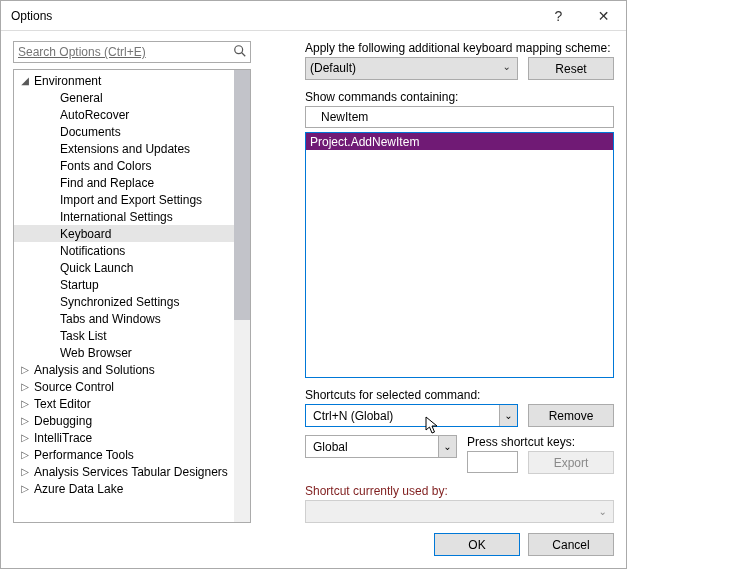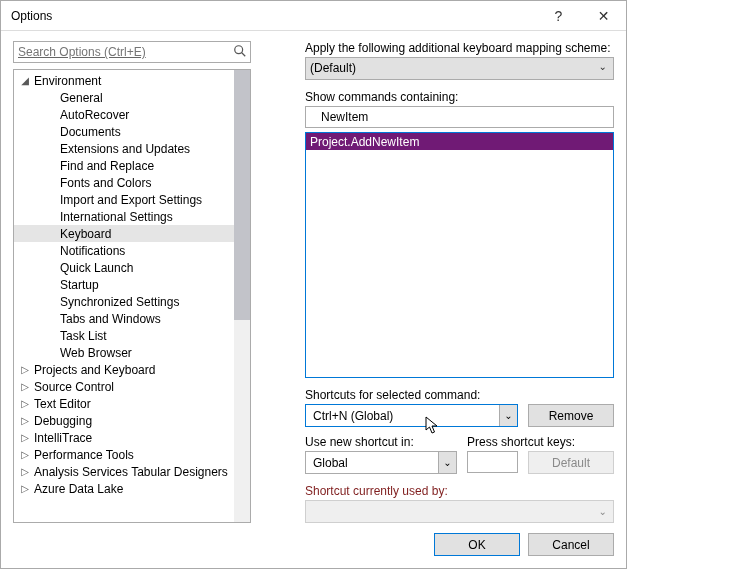--- a/index.html
+++ b/index.html
@@ -91,28 +91,28 @@
             <div class="node d2">
               <span class="tw"></span>
               <span class="lbl">Documents</span>
             </div>
             <div class="node d2">
               <span class="tw"></span>
               <span class="lbl">Extensions and Updates</span>
             </div>
             <div class="node d2">
               <span class="tw"></span>
+              <span class="lbl">Fonts and Colors</span>
+            </div>
+            <div class="node d2">
+              <span class="tw"></span>
               <span class="lbl">Find and Replace</span>
             </div>
             <div class="node d2">
               <span class="tw"></span>
-              <span class="lbl">Fonts and Colors</span>
-            </div>
-            <div class="node d2">
-              <span class="tw"></span>
               <span class="lbl">Import and Export Settings</span>
             </div>
             <div class="node d2">
               <span class="tw"></span>
               <span class="lbl">International Settings</span>
             </div>
             <div class="node d2 sel">
               <span class="tw"></span>
               <span class="lbl">Keyboard</span>
             </div>
@@ -139,21 +139,21 @@
             <div class="node d2">
               <span class="tw"></span>
               <span class="lbl">Task List</span>
             </div>
             <div class="node d2">
               <span class="tw"></span>
               <span class="lbl">Web Browser</span>
             </div>
             <div class="node d1">
               <span class="tw">▷</span>
-              <span class="lbl">Projects and Keyboard</span>
+              <span class="lbl">Analysis and Solutions</span>
             </div>
             <div class="node d1">
               <span class="tw">▷</span>
               <span class="lbl">Source Control</span>
             </div>
             <div class="node d1">
               <span class="tw">▷</span>
               <span class="lbl">Text Editor</span>
             </div>
             <div class="node d1">
@@ -183,20 +183,21 @@
       </div>
     </div>
 
     <div class="right">
       <div class="row-lbl">Apply the following additional keyboard mapping scheme:</div>
       <div class="hrow">
         <div class="sel-box">
           <span>(Default)</span>
           <span class="sel-caret">⌄</span>
         </div>
+        <div class="btn">Reset</div>
       </div>
 
       <div class="row-lbl">Show commands containing:</div>
       <input class="text-in" style="margin-bottom: 4px; padding-left: 15px;" value="NewItem">
 
       <div class="listbox">
         <div class="listitem">Project.AddNewItem</div>
       </div>
 
       <div class="row-lbl">Shortcuts for selected command:</div>
@@ -206,31 +207,30 @@
           <span class="caret">⌄</span>
         </div>
         <div class="btn">Remove</div>
         <svg class="cursor" style="left:120px; top:12px;" width="16" height="20" viewBox="0 0 16 20">
             <path d="M1 1 L1 14 L4.5 11 L7 17 L9.5 16 L7 10 L12 10 Z" fill="#fff" stroke="#000" stroke-width="1"></path>
           </svg>
       </div>
 
       <div class="two-col">
         <div class="col fx">
-          <div class="row-lbl">Use new shortcut in:</div>
           <div class="combo">
             <span>Global</span>
             <span class="caret">⌄</span>
           </div>
         </div>
         <div class="col">
           <div class="row-lbl">Press shortcut keys:</div>
           <div style="display:flex; gap:10px;">
             <input class="text-in" style="flex: 1 1 0%;" value="">
-            <div class="btn disabled">Default</div>
+            <div class="btn disabled">Export</div>
           </div>
         </div>
       </div>
 
       <div class="row-lbl disabled">Shortcut currently used by:</div>
       <div class="full-disabled-combo">
         <span class="caret">⌄</span>
       </div>
     </div>
   </div>

